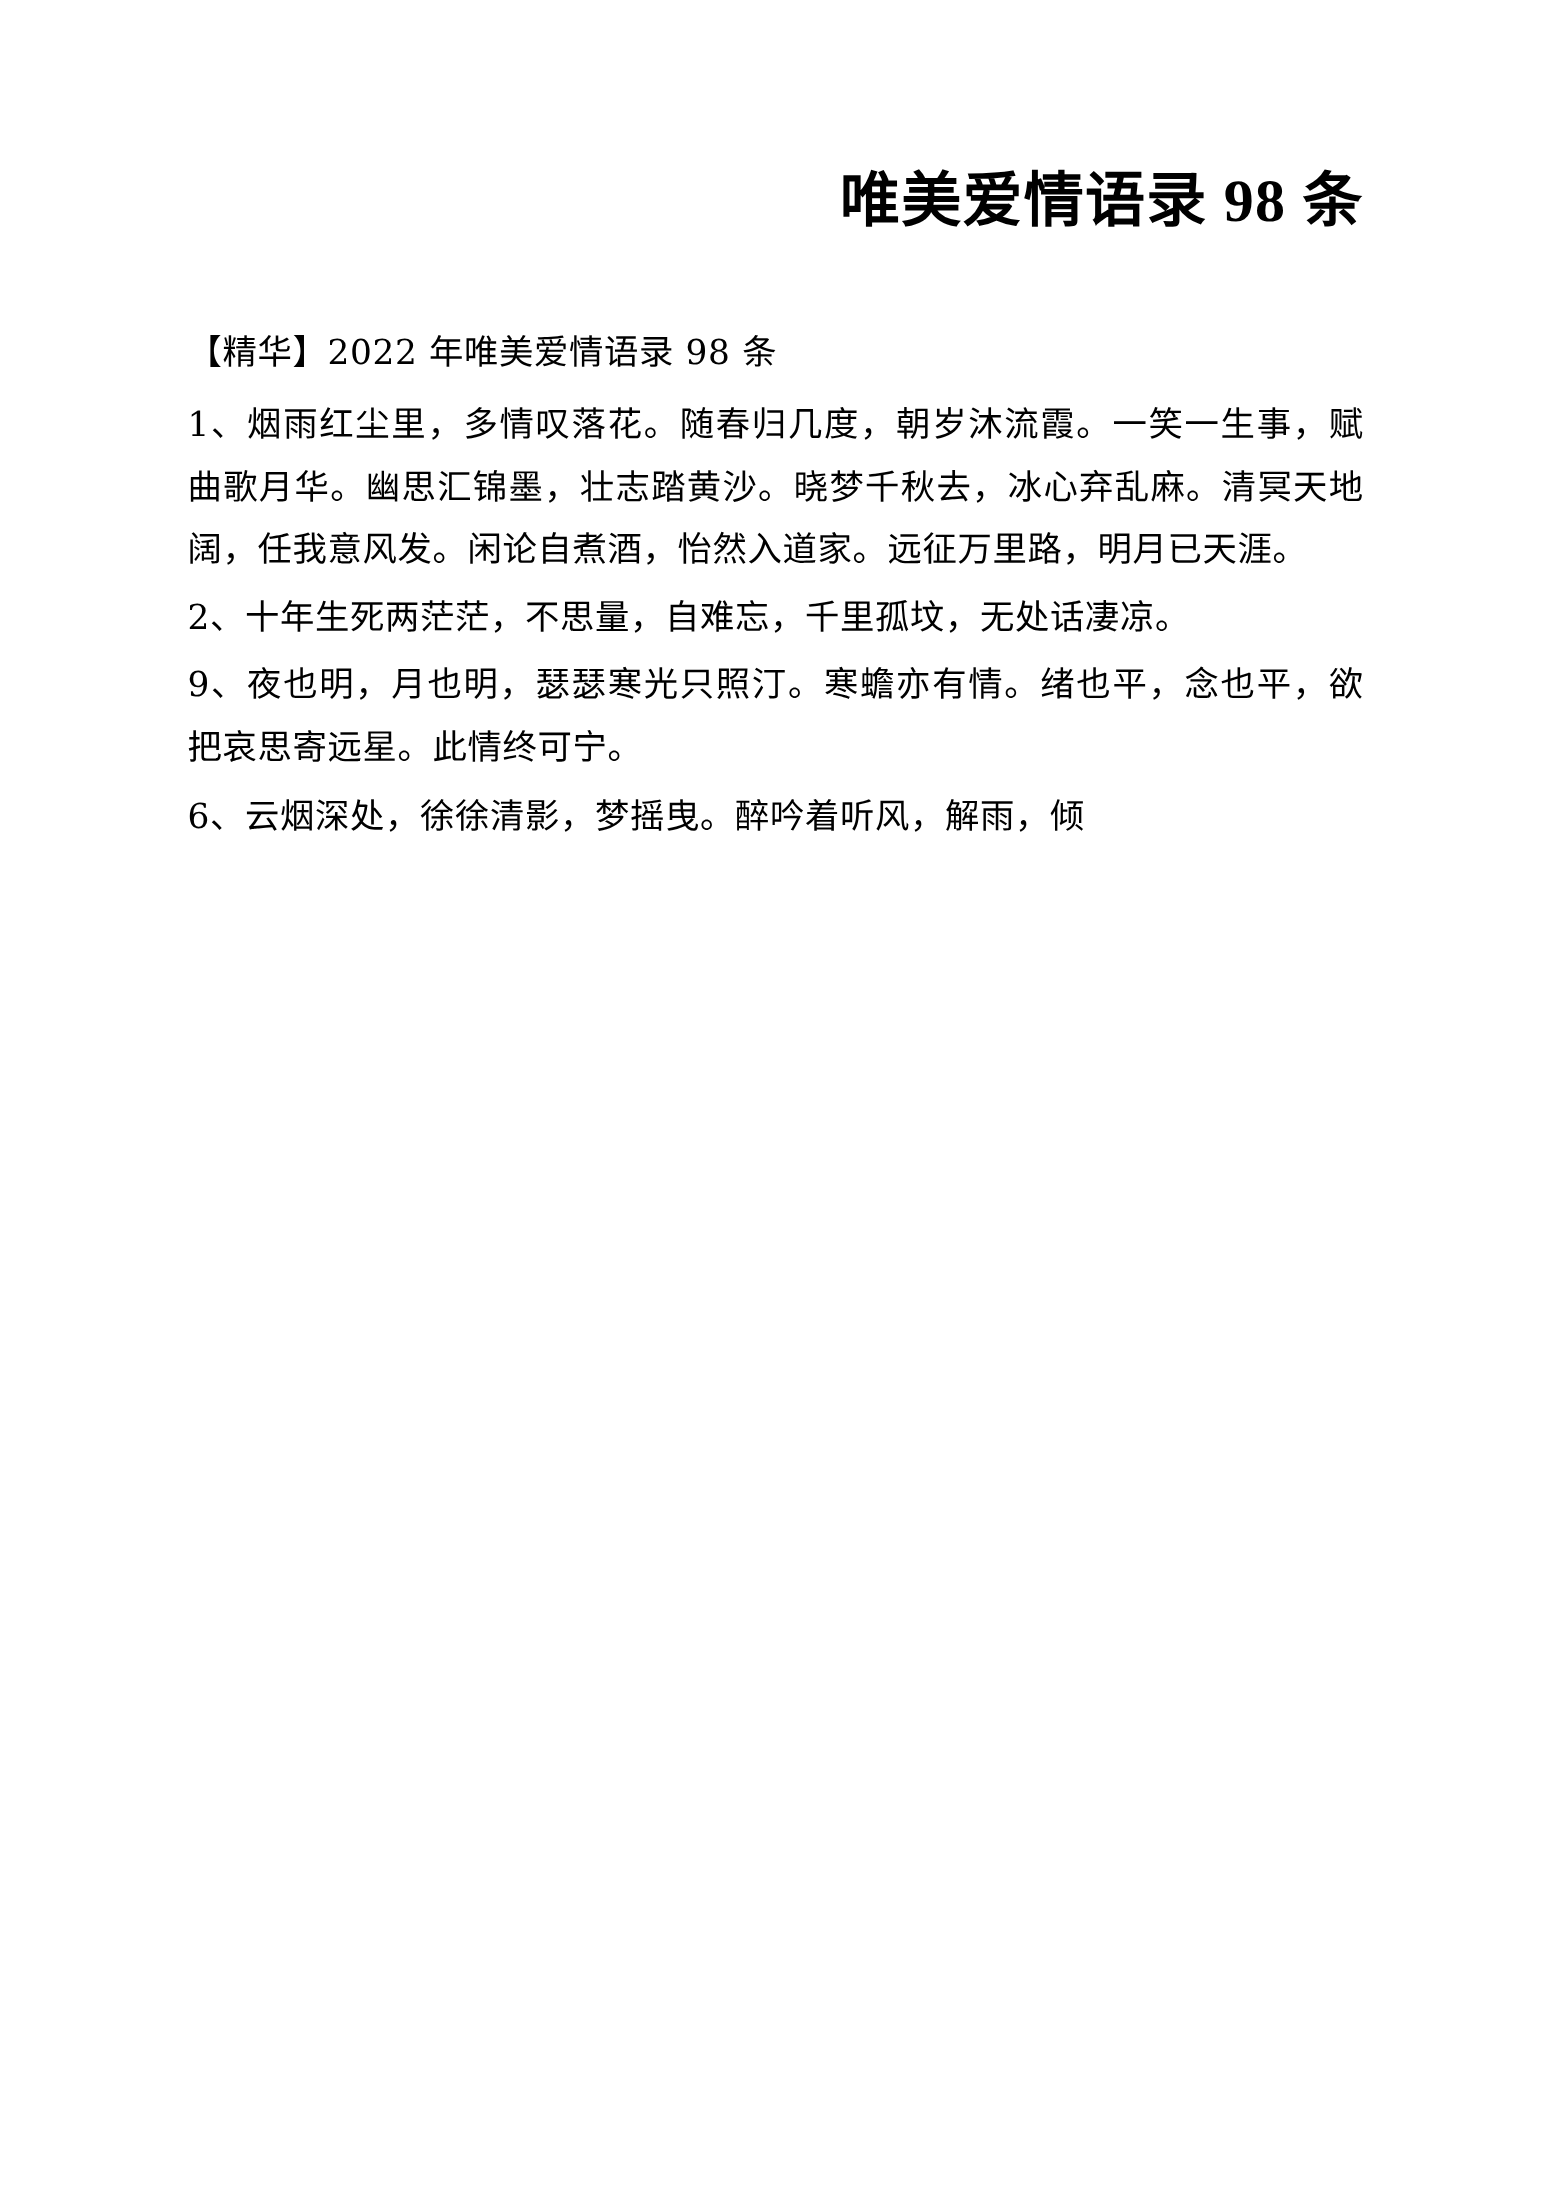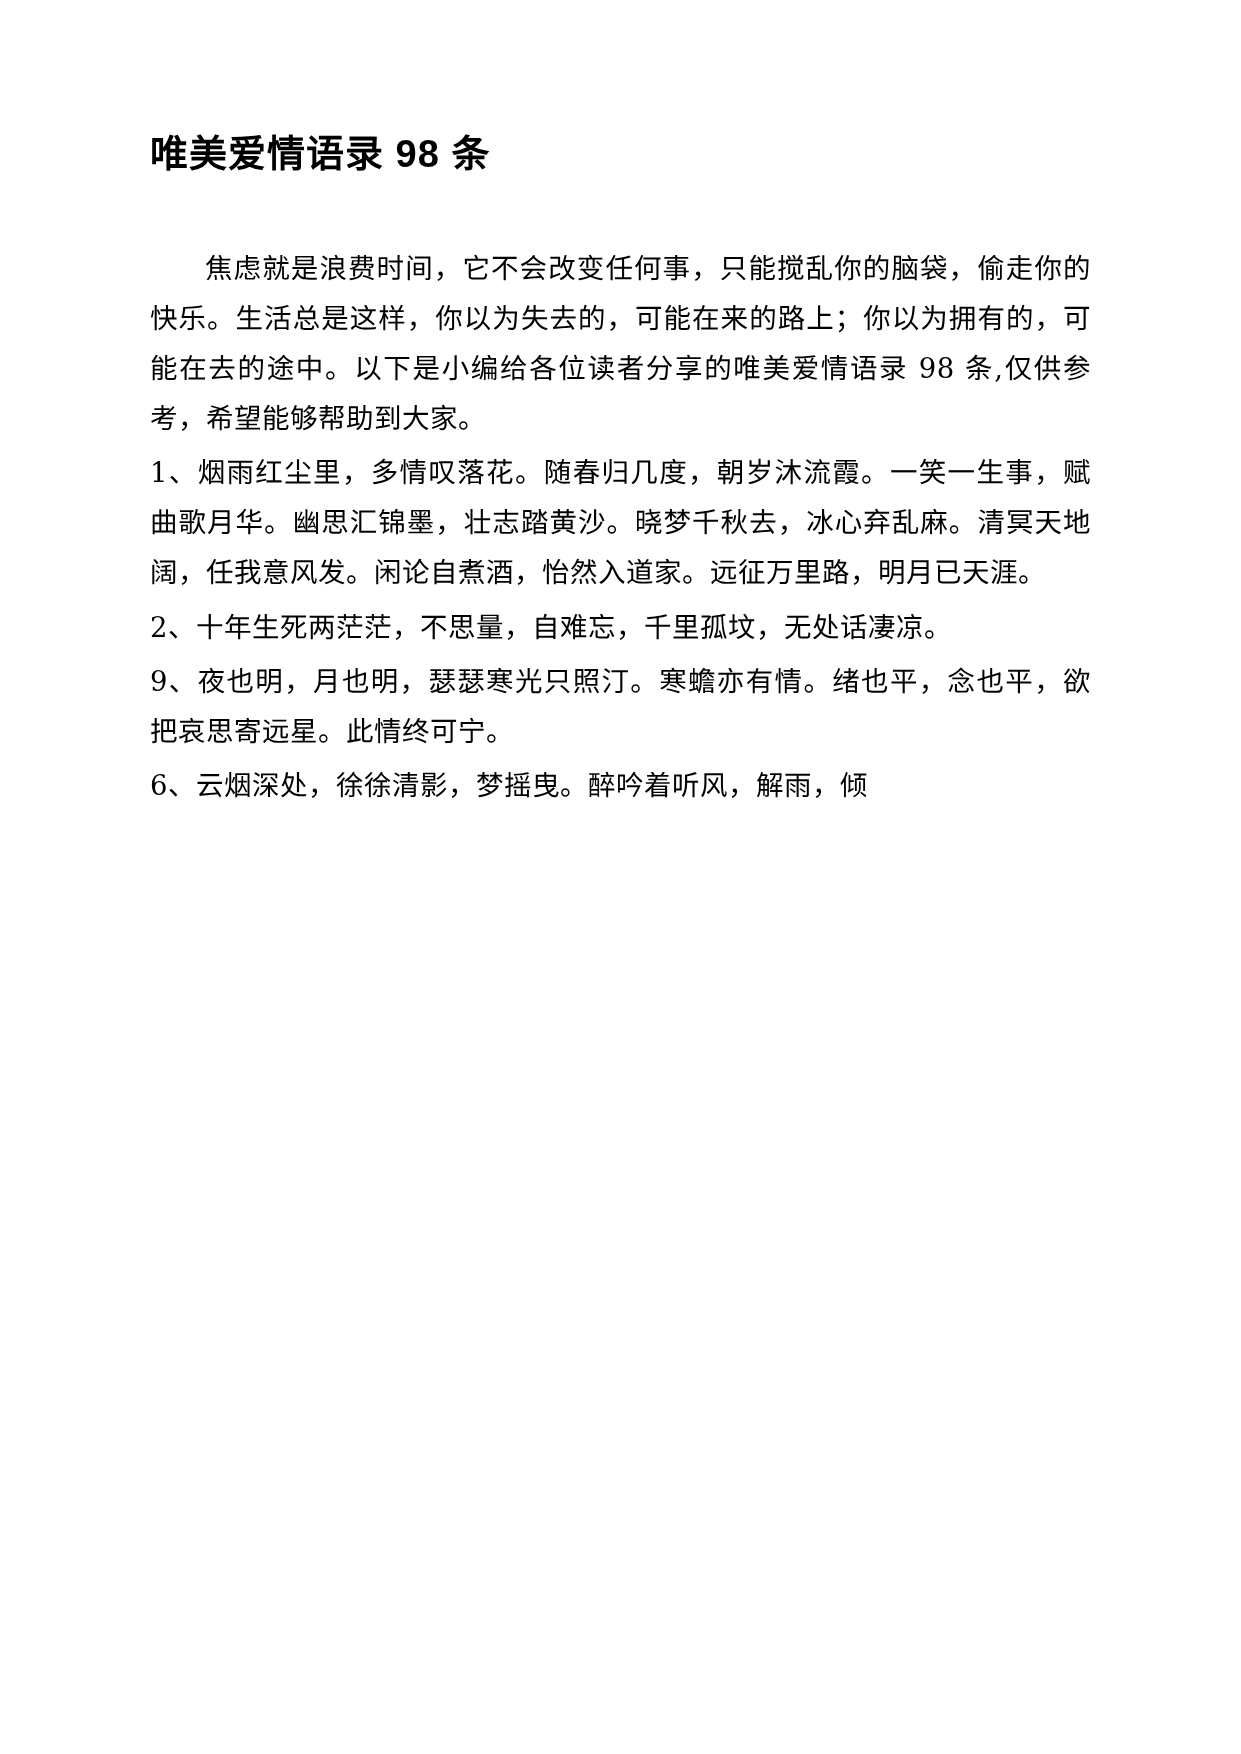--- a/index.html
+++ b/index.html
@@ -15,27 +15,27 @@
     overflow: hidden;
   }
   .page {
     box-sizing: border-box;
     width: 1241px;
     height: 1754px;
     padding: 128px 150px 80px 150px;
     background: #ffffff;
   }
   .doc-title {
-    text-align: left;
-    font-size: 38px;
+    text-align: right;
+    font-size: 48px;
     font-weight: bold;
     letter-spacing: 1px;
     line-height: 1.4;
     margin: 0 0 62px 0;
-    font-family: Liberation Sans, sans-serif;
+    font-family: Liberation Serif, serif;
   }
   .body-text p {
     margin: 0 0 4px 0;
     font-size: 27.5px;
     line-height: 1.82;
     text-align: justify;
     text-justify: inter-ideograph;
     letter-spacing: 0.5px;
   }
   .body-text p.indent {
@@ -46,20 +46,20 @@
   }
 </style>
 </head>
 <body>
 
 <div class="page">
 
   <h1 class="doc-title">唯美爱情语录 98 条</h1>
 
   <div class="body-text">
-    <p class="indent">焦虑就是浪费时间，它不会改变任何事，只能搅乱你的脑袋，偷走你的快乐。生活总是这样，你以为失去的，可能在来的路上；你以为拥有的，可能在去的途中。以下是小编给各位读者分享的唯美爱情语录 98 条,仅供参考，希望能够帮助到大家。</p>
+    <p class="lead">【精华】2022 年唯美爱情语录 98 条</p>
     <p>1、烟雨红尘里，多情叹落花。随春归几度，朝岁沐流霞。一笑一生事，赋曲歌月华。幽思汇锦墨，壮志踏黄沙。晓梦千秋去，冰心弃乱麻。清冥天地阔，任我意风发。闲论自煮酒，怡然入道家。远征万里路，明月已天涯。</p>
     <p>2、十年生死两茫茫，不思量，自难忘，千里孤坟，无处话凄凉。</p>
     <p>9、夜也明，月也明，瑟瑟寒光只照汀。寒蟾亦有情。绪也平，念也平，欲把哀思寄远星。此情终可宁。</p>
     <p>6、云烟深处，徐徐清影，梦摇曳。醉吟着听风，解雨，倾</p>
   </div>
 
 </div>
 
 </body></html>

